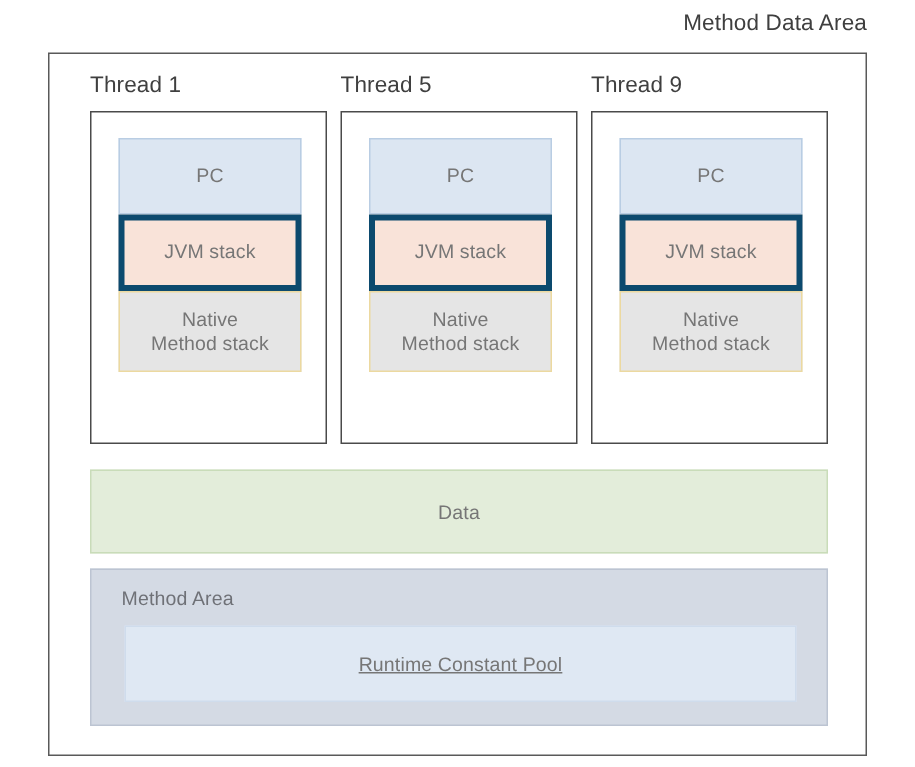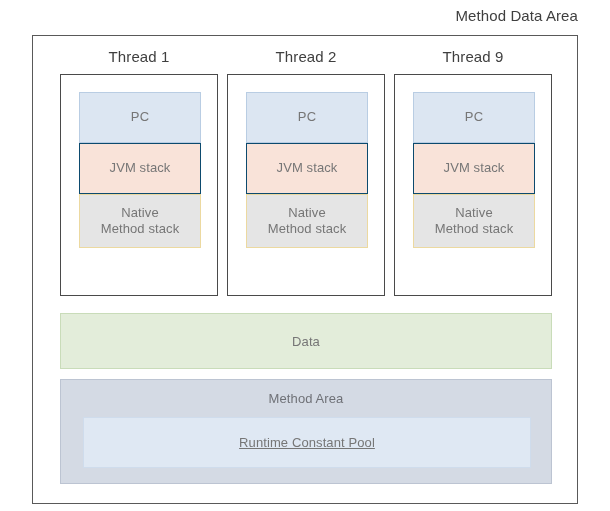--- a/index.html
+++ b/index.html
@@ -53,21 +53,20 @@
   .thread-group {
     width: 158px;
     height: 100%;
     position: relative;
   }
   .thread-title {
     position: absolute;
     top: 0;
     left: 0;
     width: 100%;
-    text-align: center;
     font-size: 15px;
     color: #3f3f3f;
     letter-spacing: 0.1px;
   }
   .thread-box {
     position: absolute;
     top: 26px;
     left: 0;
     width: 158px;
     height: 222px;
@@ -97,21 +96,21 @@
     letter-spacing: 0.1px;
   }
   .mem-pc {
     height: 54px;
     background: #dce6f2;
     border: 1px solid #b9cde3;
   }
   .mem-jvm {
     height: 54px;
     background: #f9e3d9;
-    border: 1px solid #0c4a6e;
+    border: 4px solid #0c4a6e;
   }
   .mem-native {
     height: 58px;
     background: #e5e5e5;
     border: 1px solid #ecd9a0;
   }
 
   
   #heap-box {
     position: absolute;
@@ -139,24 +138,24 @@
     height: 105px;
     box-sizing: border-box;
     background: #d4dae4;
     border: 1px solid #bcc4d2;
   }
   #method-area-label {
     position: absolute;
     top: 11px;
     left: 0;
     width: 100%;
-    text-align: center;
     font-size: 13px;
     color: #6f7177;
     letter-spacing: 0.1px;
+    padding-left: 20px;
   }
   #runtime-constant-pool {
     position: absolute;
     left: 22px;
     top: 37px;
     width: 448px;
     height: 51px;
     box-sizing: border-box;
     background: #dfe8f3;
     border: 1px solid #cfdcec;
@@ -188,21 +187,21 @@
             <span>
               <span>Native</span><br>
               <span>Method stack</span>
             </span>
           </div>
         </div>
       </div>
     </div>
 
     <div class="thread-group">
-      <div class="thread-title">Thread 2</div>
+      <div class="thread-title">Thread 5</div>
       <div class="thread-box">
         <div class="thread-inner">
           <div class="mem-box mem-pc">PC</div>
           <div class="mem-box mem-jvm">JVM stack</div>
           <div class="mem-box mem-native">
             <span>
               <span>Native</span><br>
               <span>Method stack</span>
             </span>
           </div>

